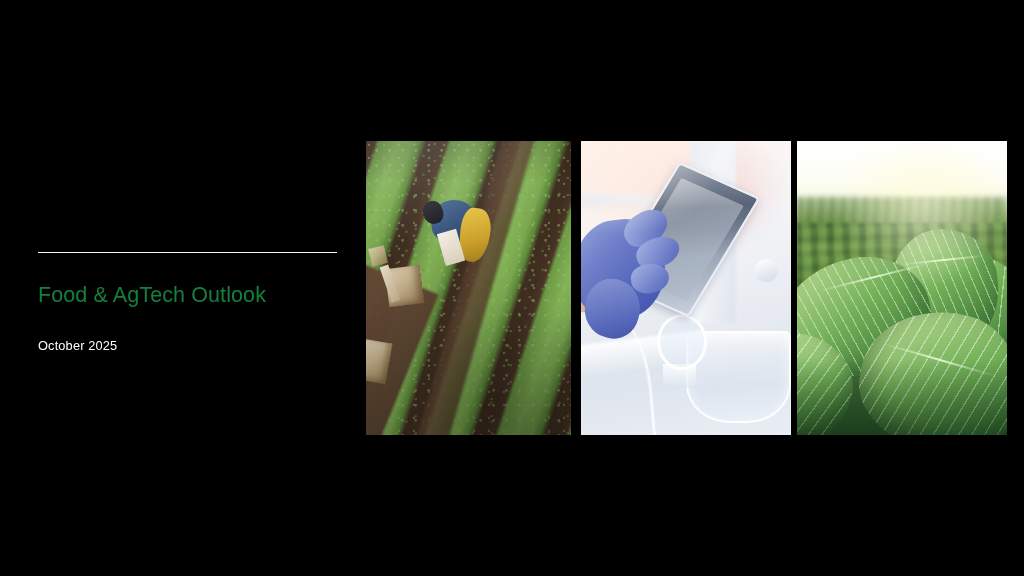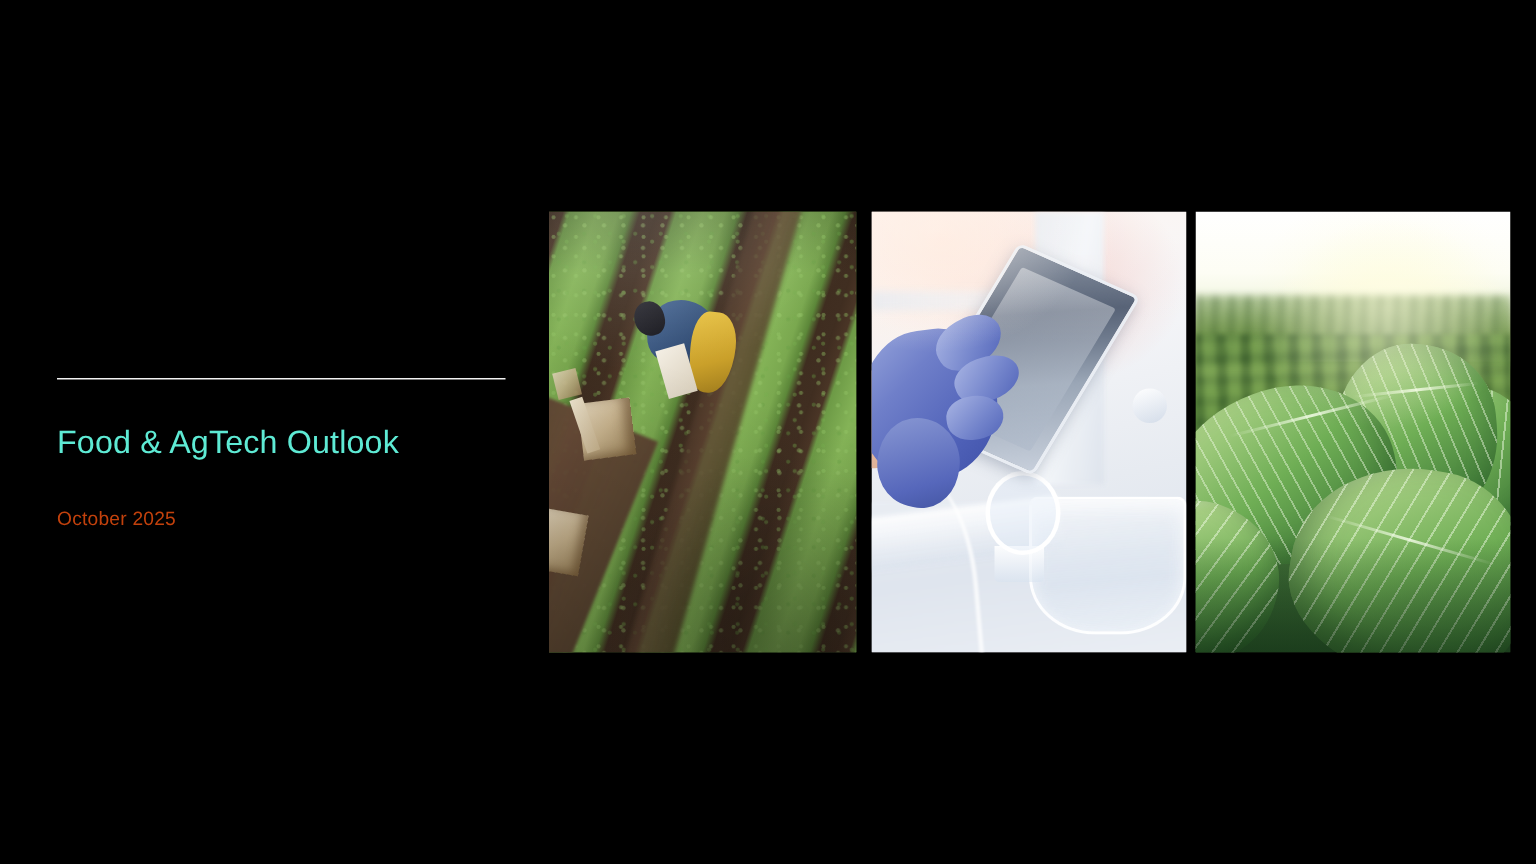--- a/index.html
+++ b/index.html
@@ -40,31 +40,31 @@
     left: 38px;
     top: 252px;
     width: 299px;
     height: 0;
     border-top: 1.6px solid #f2f2f2;
   }
   #subtitle {
     position: absolute;
     left: 38px;
     top: 283px;
-    color: #5eead4;
+    color: #15803d;
     font-size: 21.5px;
     font-weight: 300;
     letter-spacing: 0.1px;
     white-space: nowrap;
   }
   #date-label {
     position: absolute;
     left: 38px;
     top: 338px;
-    color: #c2410c;
+    color: #ffffff;
     font-size: 12.8px;
     font-weight: 400;
     letter-spacing: 0.15px;
     white-space: nowrap;
   }
 
   
   .photo {
     position: absolute;
     top: 141px;

